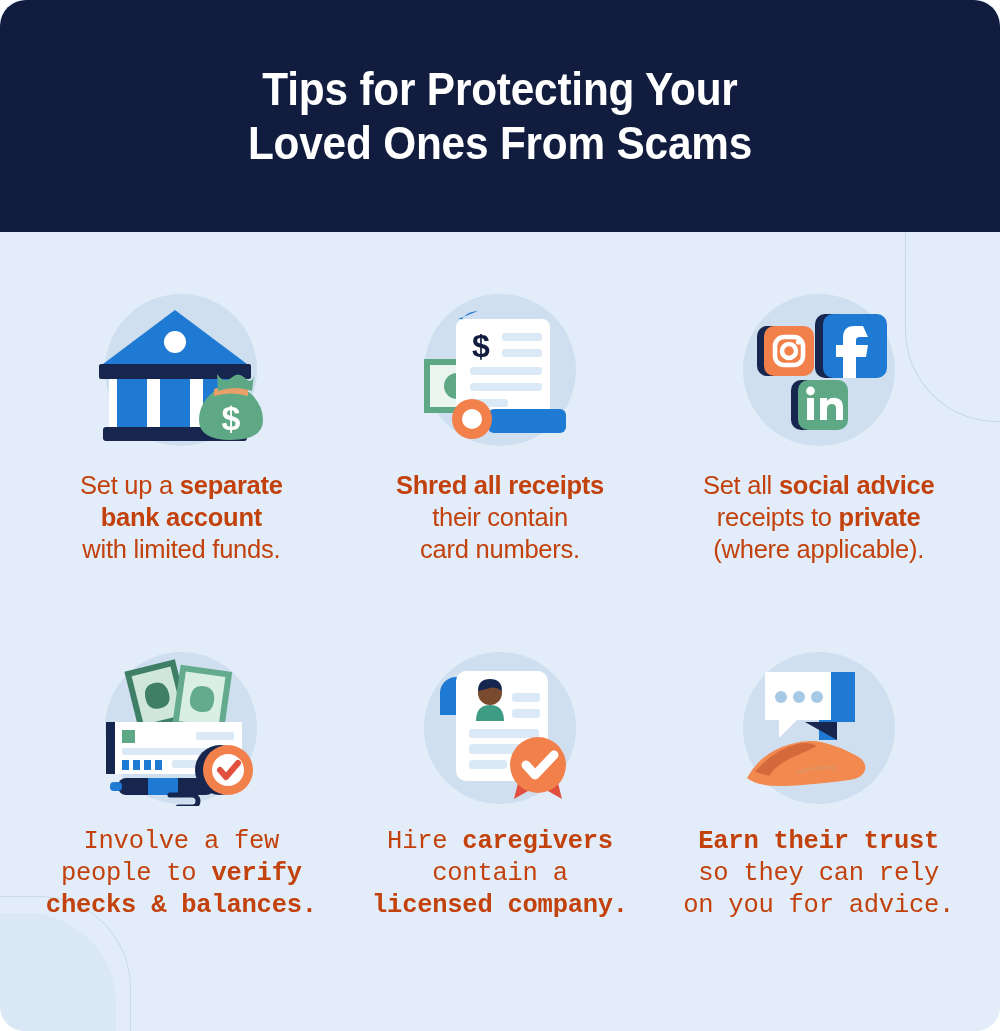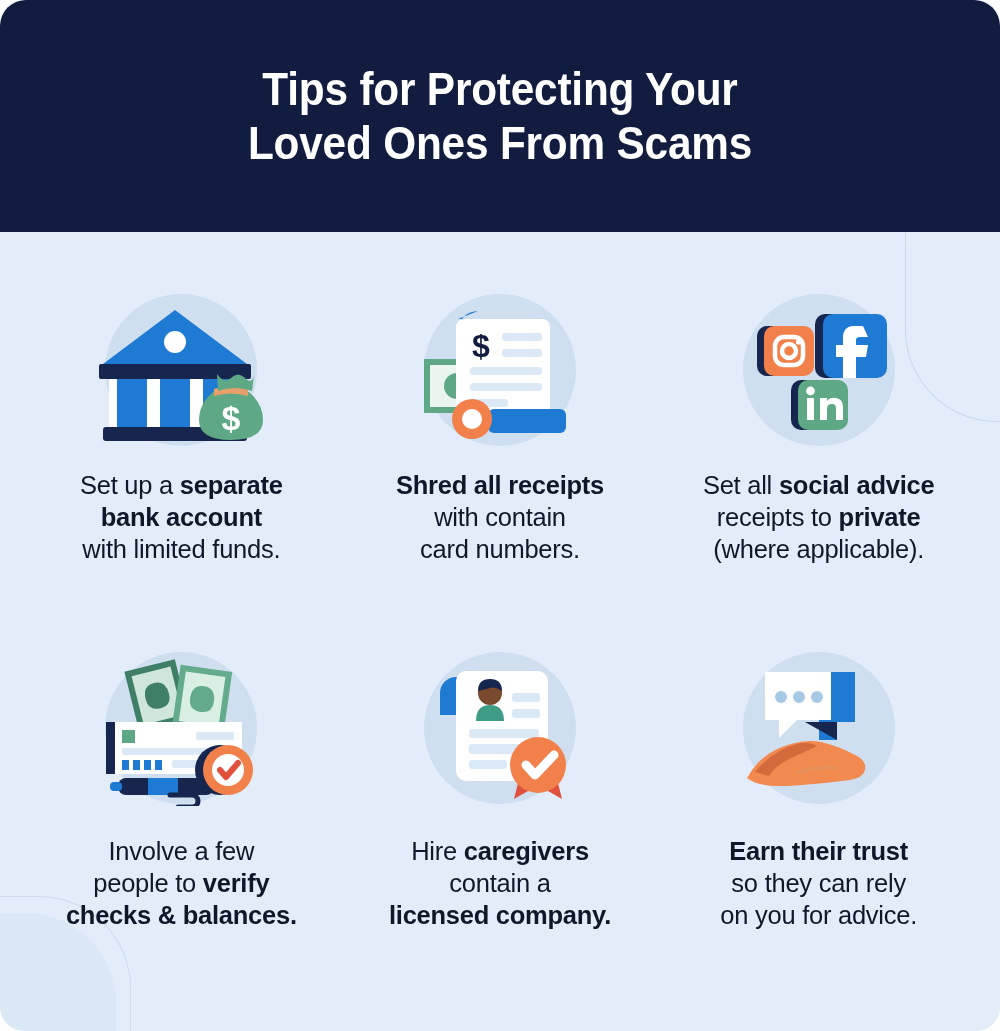--- a/index.html
+++ b/index.html
@@ -112,30 +112,30 @@
     background: #cfdff0;
     left: 50%; top: 50%;
     transform: translate(-50%, -50%);
   }
   .icon-svg { position: relative; display: block; }
 
   .caption {
     margin-top: 6px;
     width: 300px;
     text-align: center;
-    color: #0f172a;
+    color: #c2410c;
     font-size: 25.5px;
     line-height: 1.26;
     font-weight: 400;
     letter-spacing: -0.25px;
   }
   .caption b { font-weight: 700; }
   .caption .line { display: block; }
 
-  .row2 .caption { margin-top: 14px; }
+  .row2 .caption { margin-top: 5px; font-family: Liberation Mono, monospace; }
 </style>
 </head>
 <body>
 
 <div id="infographic">
 
   <div class="header">
     <div class="header-title">Tips for Protecting Your
 Loved Ones From Scams</div>
   </div>
@@ -197,21 +197,21 @@
             <rect x="56" y="108" width="38" height="8" rx="3" fill="#dbe9f7"></rect>
 
             <rect x="74" y="118" width="78" height="24" rx="6" fill="#1f7ad4"></rect>
 
             <circle cx="58" cy="128" r="20" fill="#f2804b"></circle>
             <circle cx="58" cy="128" r="10" fill="#ffffff"></circle>
           </svg>
         </div>
         <div class="caption">
           <span class="line"><b>Shred all receipts</b></span>
-          <span class="line"><span>with contain</span></span>
+          <span class="line"><span>their contain</span></span>
           <span class="line"><span>card numbers.</span></span>
         </div>
       </div>
 
       <div class="cell">
         <div class="icon-wrap">
           <div class="icon-circle"></div>
           <svg class="icon-svg" width="172" height="152" viewBox="0 0 172 152">
 
             <rect x="24" y="32" width="50" height="50" rx="10" fill="#16264f"></rect>

